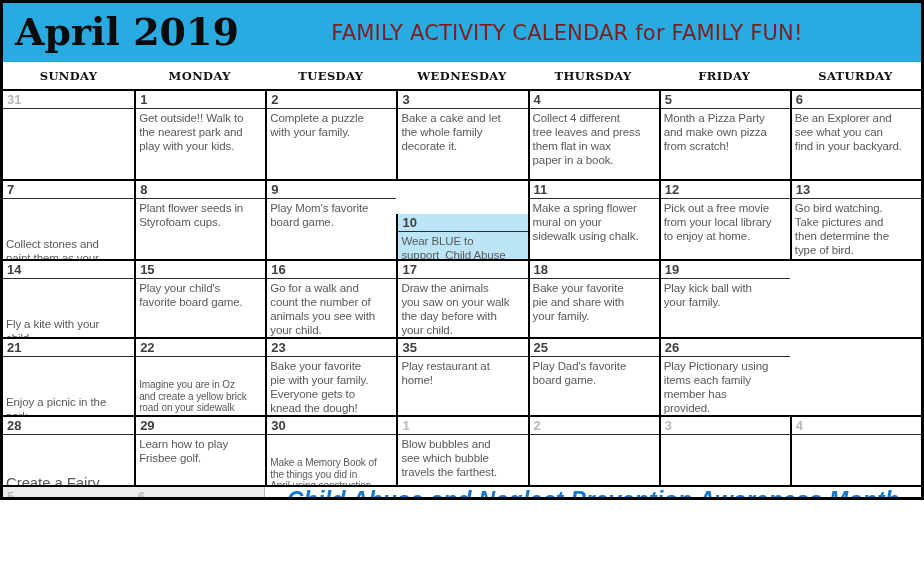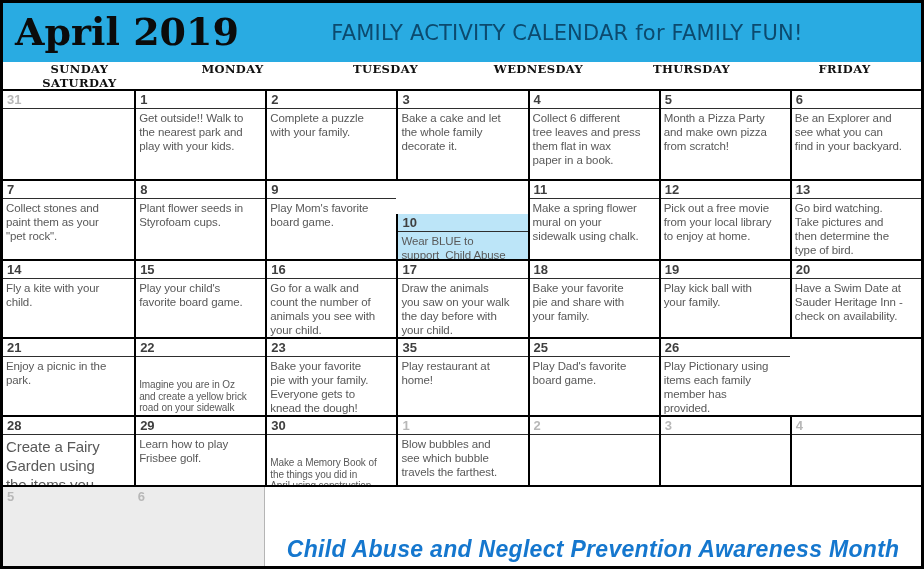--- a/index.html
+++ b/index.html
@@ -1,50 +1,50 @@
 <!DOCTYPE html>
 <html><head>
 <meta charset="utf-8">
 <style>
   html,body{margin:0;padding:0;background:#fff;}
   .cal{
-    width:924px;height:569px;box-sizing:border-box;
+    width:924px;height:500px;box-sizing:border-box;
     border:3px solid #000;background:#fff;
     display:flex;flex-direction:column;
     font-family:"Liberation Sans",sans-serif;
     position:relative;overflow:hidden;
   }
   
   .hdr{height:59px;flex:none;background:#29ABE2;display:flex;align-items:center;}
   .month-title{
     font-family:"DejaVu Serif",serif;font-weight:bold;font-size:38px;
     color:#0b0b0b;padding:0 0 2px 12px;white-space:nowrap;
   }
   .banner{
     flex:1;text-align:center;font-family:"DejaVu Sans","Liberation Sans",sans-serif;
-    font-size:21px;color:#0c4a6e;padding-right:26px;white-space:nowrap;letter-spacing:.2px;
+    font-size:21px;color:#7f1d1d;padding-right:26px;white-space:nowrap;letter-spacing:.2px;
   }
   
   .wd{
     height:29px;flex:none;box-sizing:border-box;border-bottom:2px solid #000;
-    display:grid;grid-template-columns:repeat(6,1fr);align-items:center;
+    display:grid;grid-template-columns:repeat(7,1fr);align-items:center;
     font-family:"DejaVu Serif",serif;font-weight:bold;font-size:11.5px;
     text-align:center;letter-spacing:.4px;color:#111;background:#fff;
   }
   
   .wrow{
     display:grid;grid-template-columns:repeat(7,1fr);
     box-sizing:border-box;border-bottom:2px solid #000;flex:none;background:#fff;
   }
   .r0{height:90px}.r1{height:80px}.r2{height:78px}.r3{height:78px}.r4{height:70px}
   .cell{
     border-left:2px solid #000;display:flex;flex-direction:column;
     overflow:hidden;box-sizing:border-box;background:transparent;
   }
-  .cell:first-child{border-left:none;}
+  .cell:first-child{border-left:none;gap:36px;}
   .dnum{
     flex:none;height:18px;box-sizing:border-box;border-bottom:1px solid #2e2e2e;
     font-weight:bold;font-size:13px;color:#3f3f3f;padding:1px 0 0 4px;line-height:15px;
   }
   .dnum.muted{color:#b8b8b8;}
   .dtext{
     flex:1;overflow:hidden;padding:2px 18px 0 3px;
     font-weight:normal;font-size:11.5px;line-height:14px;letter-spacing:-.1px;
     color:#595959;white-space:pre-wrap;
   }
@@ -98,21 +98,21 @@
     <div class="cell">
       <div class="dnum">2</div>
       <div class="dtext">Complete a puzzle with your family.</div>
     </div>
     <div class="cell">
       <div class="dnum">3</div>
       <div class="dtext">Bake a cake and let the whole family decorate it.</div>
     </div>
     <div class="cell">
       <div class="dnum">4</div>
-      <div class="dtext">Collect 6 different tree leaves and press them flat in wax paper in a book.</div>
+      <div class="dtext">Collect 4 different tree leaves and press them flat in wax paper in a book.</div>
     </div>
     <div class="cell">
       <div class="dnum">5</div>
       <div class="dtext">Month a Pizza Party and make own pizza from scratch!</div>
     </div>
     <div class="cell">
       <div class="dnum">6</div>
       <div class="dtext">Be an Explorer and see what you can find in your backyard.</div>
     </div>
   </div>
@@ -165,24 +165,20 @@
       <div class="dnum">17</div>
       <div class="dtext">Draw the animals you saw on your walk the day before with your child.</div>
     </div>
     <div class="cell">
       <div class="dnum">18</div>
       <div class="dtext">Bake your favorite pie and share with your family.</div>
     </div>
     <div class="cell">
       <div class="dnum">19</div>
       <div class="dtext">Play kick ball with your family.</div>
-    </div>
-    <div class="cell">
-      <div class="dnum">20</div>
-      <div class="dtext">Have a Swim Date at Sauder Heritage Inn - check on availability.</div>
     </div>
   </div>
 
   <div class="wrow r3">
     <div class="cell">
       <div class="dnum">21</div>
       <div class="dtext">Enjoy a picnic in the park.</div>
     </div>
     <div class="cell">
       <div class="dnum">22</div>

